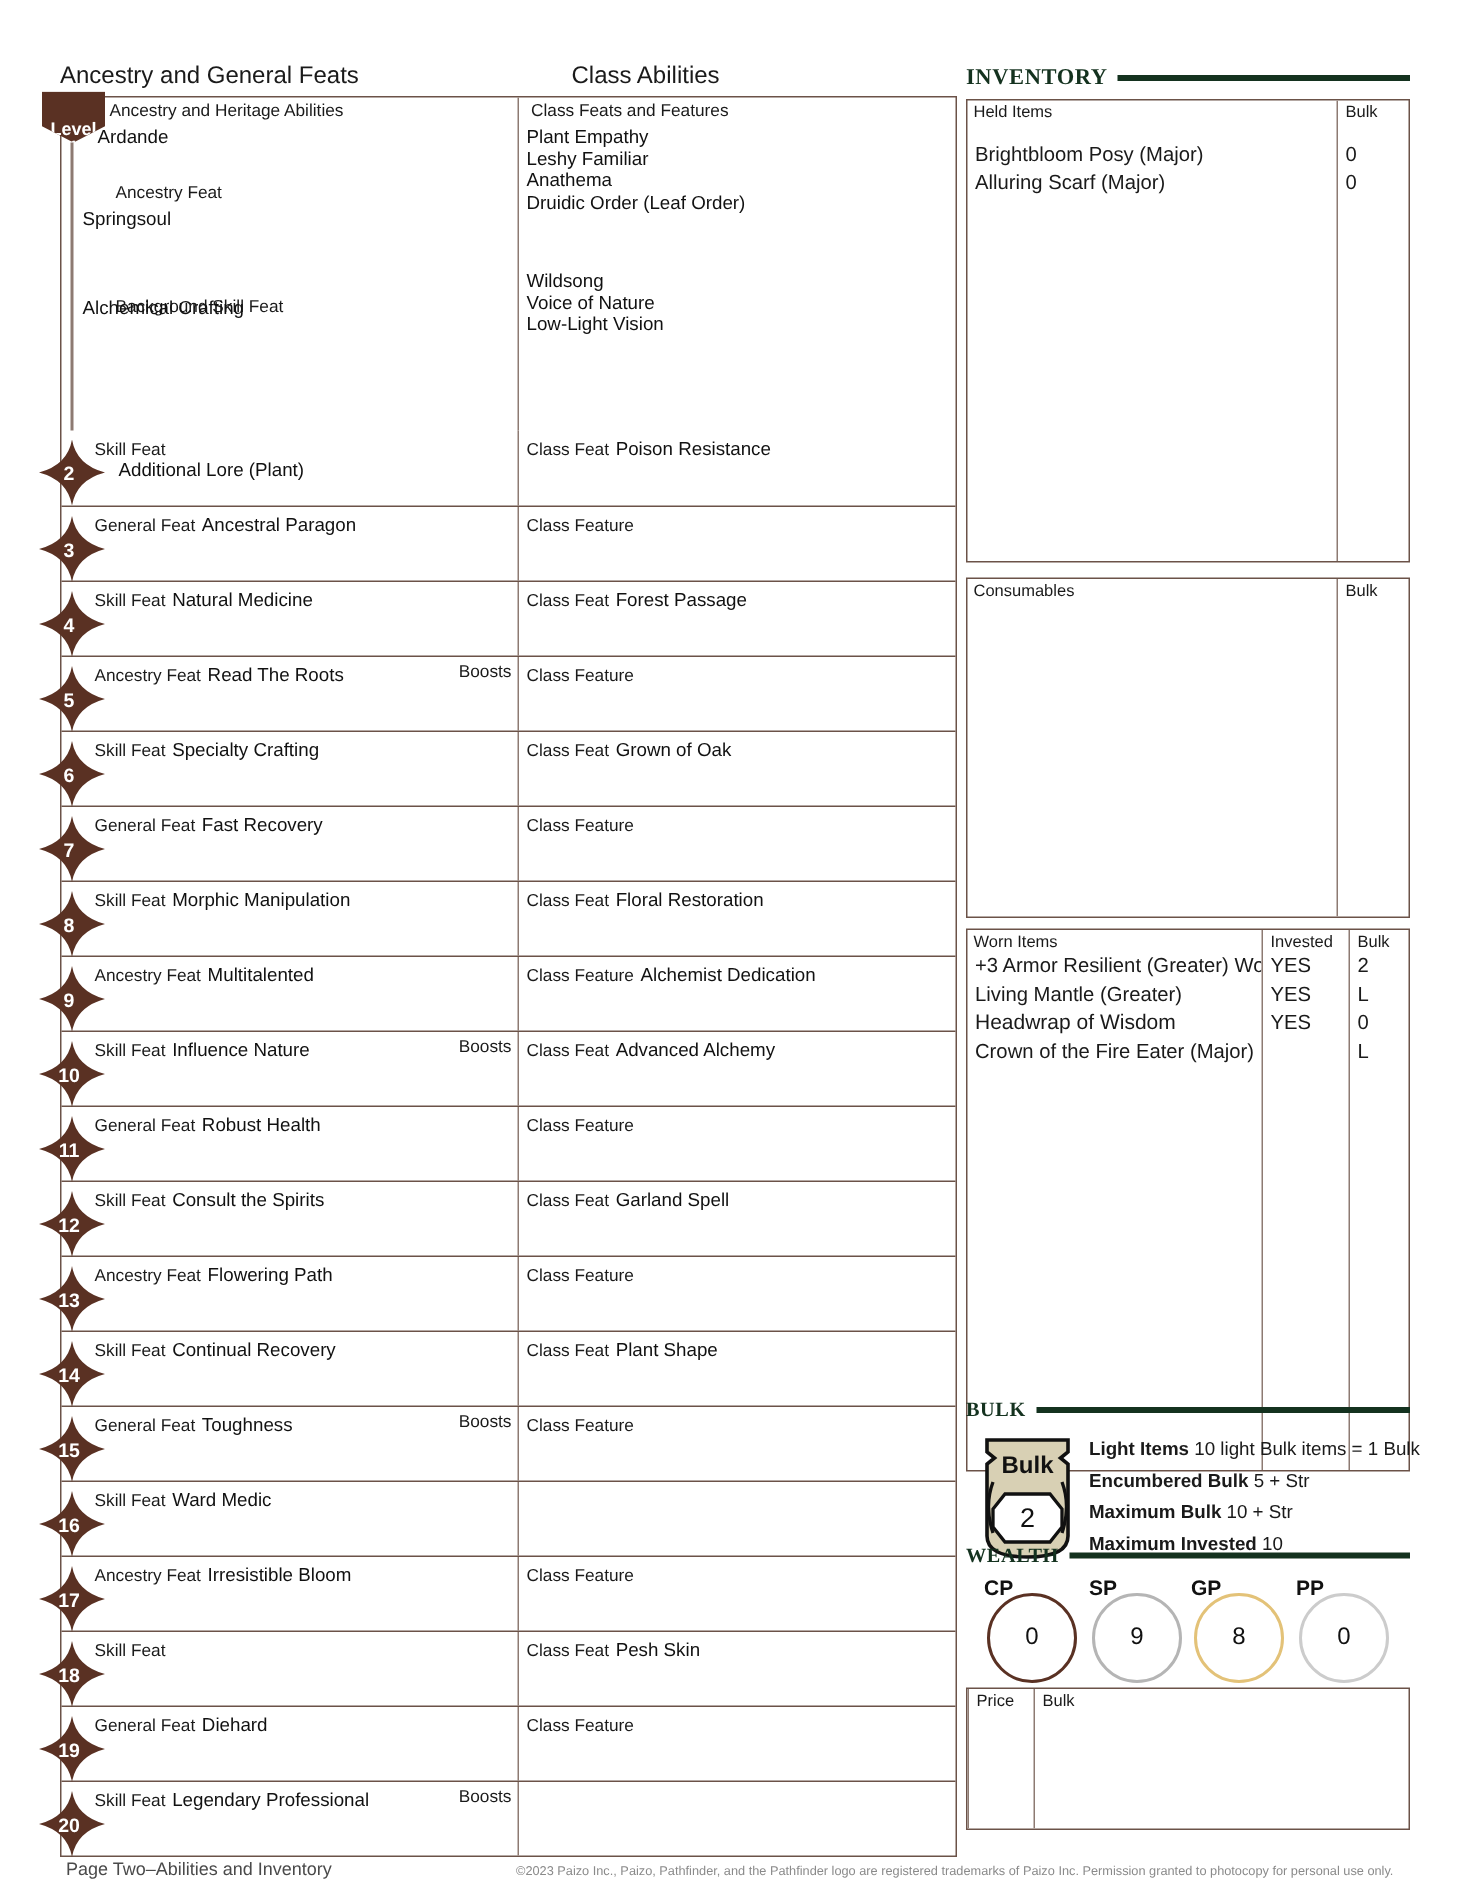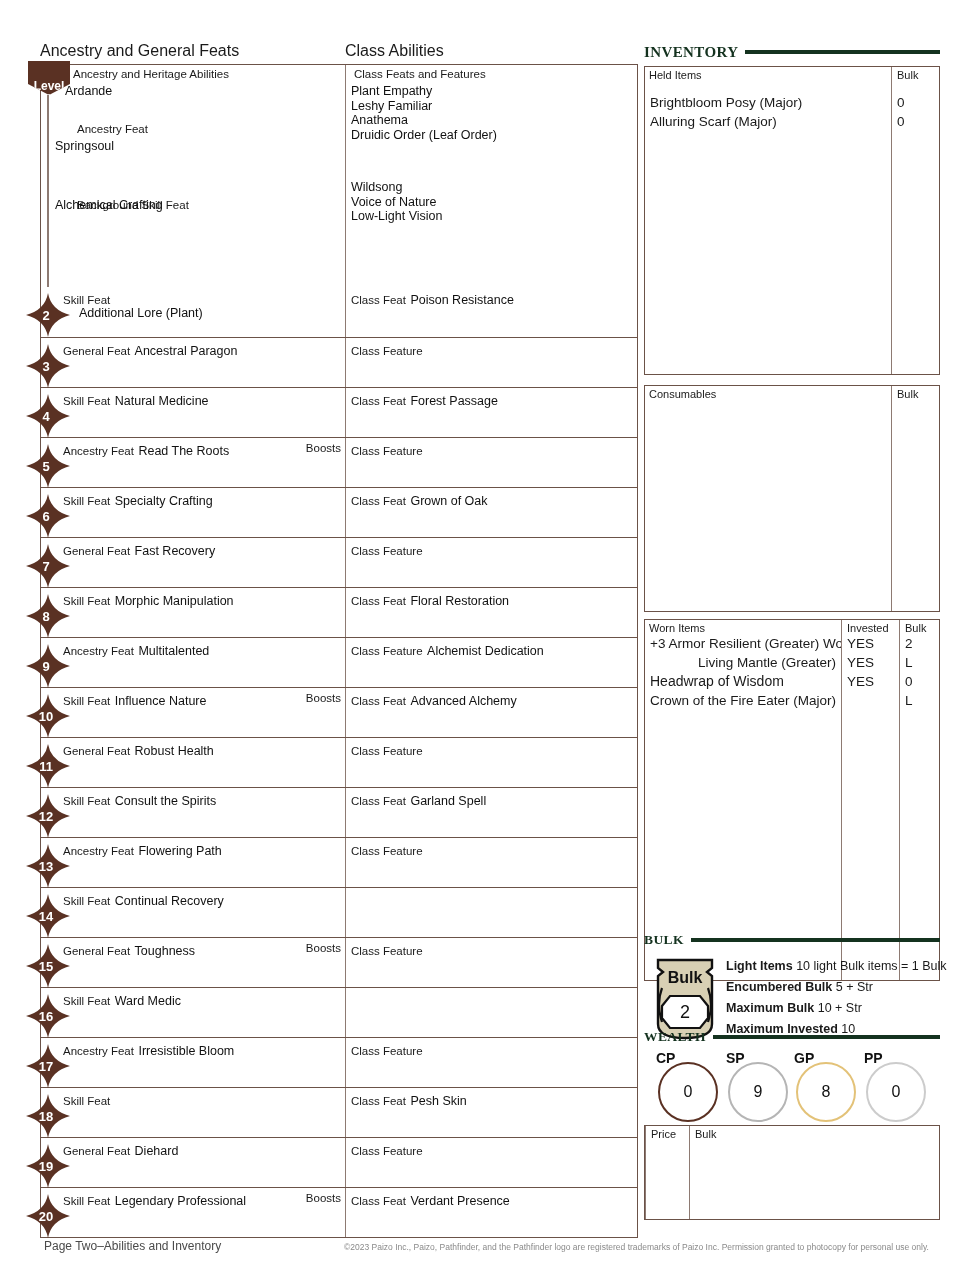--- a/index.html
+++ b/index.html
@@ -41,20 +41,21 @@
   
   #feats {
     position: absolute;
     left: 40px; top: 42px;
     width: 600px;
   }
   .feat-head-row {
     display: flex;
     align-items: flex-end;
     width: 600px;
+    gap: 36px;
   }
   .fh-left { width: 305px; display:flex; align-items:center; gap:7px; }
   .fh-right { flex:1; display:flex; align-items:center; gap:7px; }
 
   .feat-body {
     position: relative;
     margin-top: 4px;
     border: 1px solid #6b5248;
     border-top: 1.6px solid #6b5248;
     width: 598px;
@@ -487,20 +488,23 @@
         <div class="lvl-row">
           <div class="col-a">
             <div class="dia">
               <svg width="44" height="44" viewBox="0 0 44 44">
                 <path d="M22 0 Q25 17 44 22 Q25 27 22 44 Q19 27 0 22 Q19 17 22 0 Z" fill="#5a3123"></path>
               </svg>
               <span>14</span>
             </div>
             <div class="line1"><span class="lbl">Skill Feat</span> <span class="val">Continual Recovery</span></div>
           </div>
+          <div class="col-b">
+            <div class="line1b"><span class="lbl">Class Feat</span> <span class="val">Plant Shape</span></div>
+          </div>
         </div>
         <div class="lvl-row">
           <div class="col-a">
             <div class="dia">
               <svg width="44" height="44" viewBox="0 0 44 44">
                 <path d="M22 0 Q25 17 44 22 Q25 27 22 44 Q19 27 0 22 Q19 17 22 0 Z" fill="#5a3123"></path>
               </svg>
               <span>15</span>
             </div>
             <div class="line1"><span class="lbl">General Feat</span> <span class="val">Toughness</span></div>
@@ -566,23 +570,20 @@
         <div class="lvl-row">
           <div class="col-a">
             <div class="dia">
               <svg width="44" height="44" viewBox="0 0 44 44">
                 <path d="M22 0 Q25 17 44 22 Q25 27 22 44 Q19 27 0 22 Q19 17 22 0 Z" fill="#5a3123"></path>
               </svg>
               <span>20</span>
             </div>
             <div class="line1"><span class="lbl">Skill Feat</span> <span class="val">Legendary Professional</span></div>
             <div class="boosts">Boosts</div>
-          </div>
-          <div class="col-b">
-            <div class="line1b"><span class="lbl">Class Feat</span> <span class="val">Verdant Presence</span></div>
           </div>
         </div>
       </div>
   </div>
 </div>
 
 <div id="inventory">
   <div class="sec-head inv-head">
     <span class="txt">Inventory</span>
     <span class="rule"></span>
@@ -619,21 +620,21 @@
       </div>
     </div>
   </div>
 
   <div class="inv-box" id="worn-box">
     <div class="inv-grid">
       <div class="inv-main">
         <div class="col-head">Worn Items</div>
         <div id="worn-names">
             <div class="inv-row-txt" style="line-height: 19px; font-size: 13.5px;">+3 Armor Resilient (Greater) Wooden</div>
-            <div class="inv-row-txt" style="line-height: 19px; font-size: 13.5px; margin-left: 48px;">Living Mantle (Greater)</div>
+            <div class="inv-row-txt" style="line-height: 19px; font-size: 13.5px;">Living Mantle (Greater)</div>
             <div class="inv-row-txt" style="line-height: 19px; font-size: 14px;">Headwrap of Wisdom</div>
             <div class="inv-row-txt" style="line-height: 19px; font-size: 13.5px;">Crown of the Fire Eater (Major)</div>
           </div>
       </div>
       <div class="inv-col invested">
         <div class="col-head r">Invested</div>
         <div id="worn-invested">
             <div class="inv-row-val" style="line-height: 19px; font-size: 13.5px;"></div>
             <div class="inv-row-val" style="line-height: 19px; font-size: 13.5px;">YES</div>
             <div class="inv-row-val" style="line-height: 19px; font-size: 13.5px;">YES</div>

